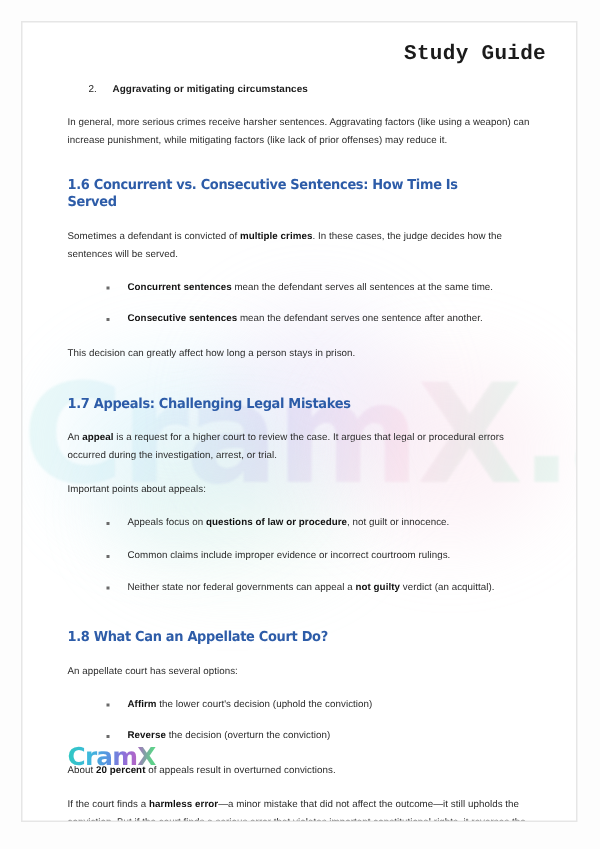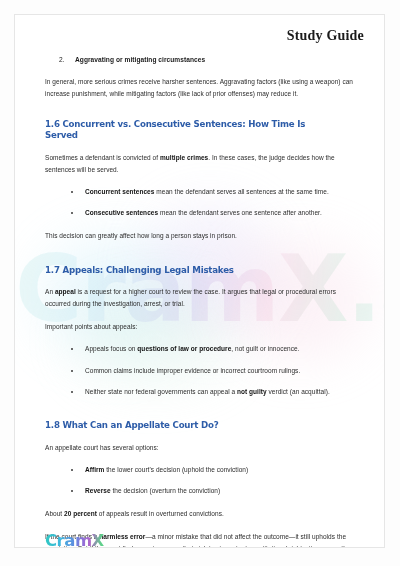--- a/index.html
+++ b/index.html
@@ -75,21 +75,21 @@
   .content {
     position: relative;
     z-index: 2;
     padding: 0;
   }
 
   .doc-title {
     position: absolute;
     right: 20px;
     top: 13px;
-    font-family: Liberation Serif, serif;
+    font-family: Liberation Mono, monospace;
     font-size: 14px;
     font-weight: bold;
     color: #1b1b1b;
     letter-spacing: 0.2px;
   }
 
   .body-area {
     position: absolute;
     left: 30px;
     top: 40px;
@@ -159,21 +159,21 @@
     top: 4px;
     width: 2px;
     height: 2px;
     background: #6a6a6a;
   }
   ul.bullets li b { color: #111111; font-weight: bold; }
 
   .brand-logo {
     position: absolute;
     left: 30px;
-    top: 516px;
+    top: 480px;
     font-family: "DejaVu Sans", sans-serif;
     font-size: 16.5px;
     font-weight: bold;
     letter-spacing: -0.5px;
     background: linear-gradient(95deg, #2ec9c0 0%, #3fb8dd 26%, #5b8fe0 48%, #8f6fd8 64%, #b066c8 76%, #5ed08a 94%);
     -webkit-background-clip: text;
     background-clip: text;
     color: transparent;
   }
 </style>

